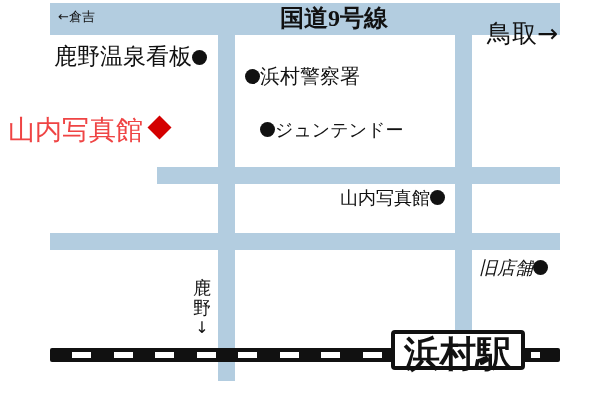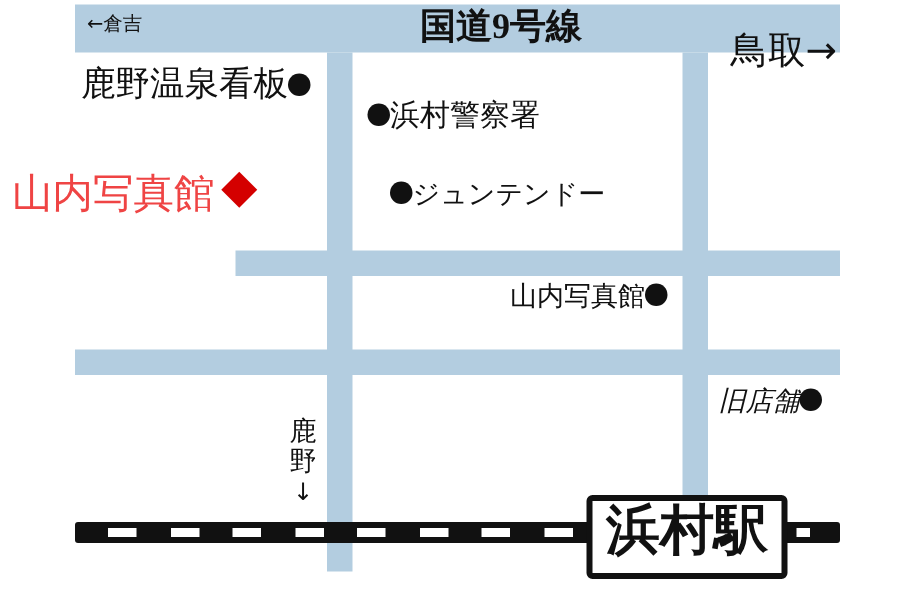--- a/index.html
+++ b/index.html
@@ -3,21 +3,21 @@
 <meta charset="utf-8">
 <style>
   html, body { margin:0; padding:0; background:#ffffff; }
   body { width:600px; height:400px; position:relative; overflow:hidden;
          font-family:"DejaVu Sans","Liberation Sans",sans-serif; color:#111; }
   .road { position:absolute; background:#b3cde0; }
   .lbl { position:absolute; white-space:nowrap; line-height:1; }
   .dot { display:inline-block; width:15px; height:15px; border-radius:50%; background:#111; vertical-align:-1px; }
   .rail { position:absolute; left:50px; top:348px; width:510px; height:14px; background:#111; border-radius:2px; }
   .dash { position:absolute; top:4px; width:19px; height:6px; background:#fff; }
-  .station { position:absolute; left:391px; top:330px; width:134px; height:56px; background:#fff;
+  .station { position:absolute; left:391px; top:330px; width:134px; height:40px; background:#fff;
              border:4px solid #111; border-radius:4px; box-sizing:border-box;
              font-size:36px; font-weight:bold; text-align:center; line-height:40px; }
   .diamond { display:inline-block; width:17px; height:17px; background:#d40000; transform:rotate(45deg); margin-left:8px; vertical-align:3px; }
 </style>
 </head>
 <body>
 
 <div class="road" style="left:50px;top:3px;width:510px;height:32px;"></div>
 <div class="road" style="left:218px;top:35px;width:17px;height:346px;"></div>
 <div class="road" style="left:455px;top:35px;width:17px;height:296px;"></div>

